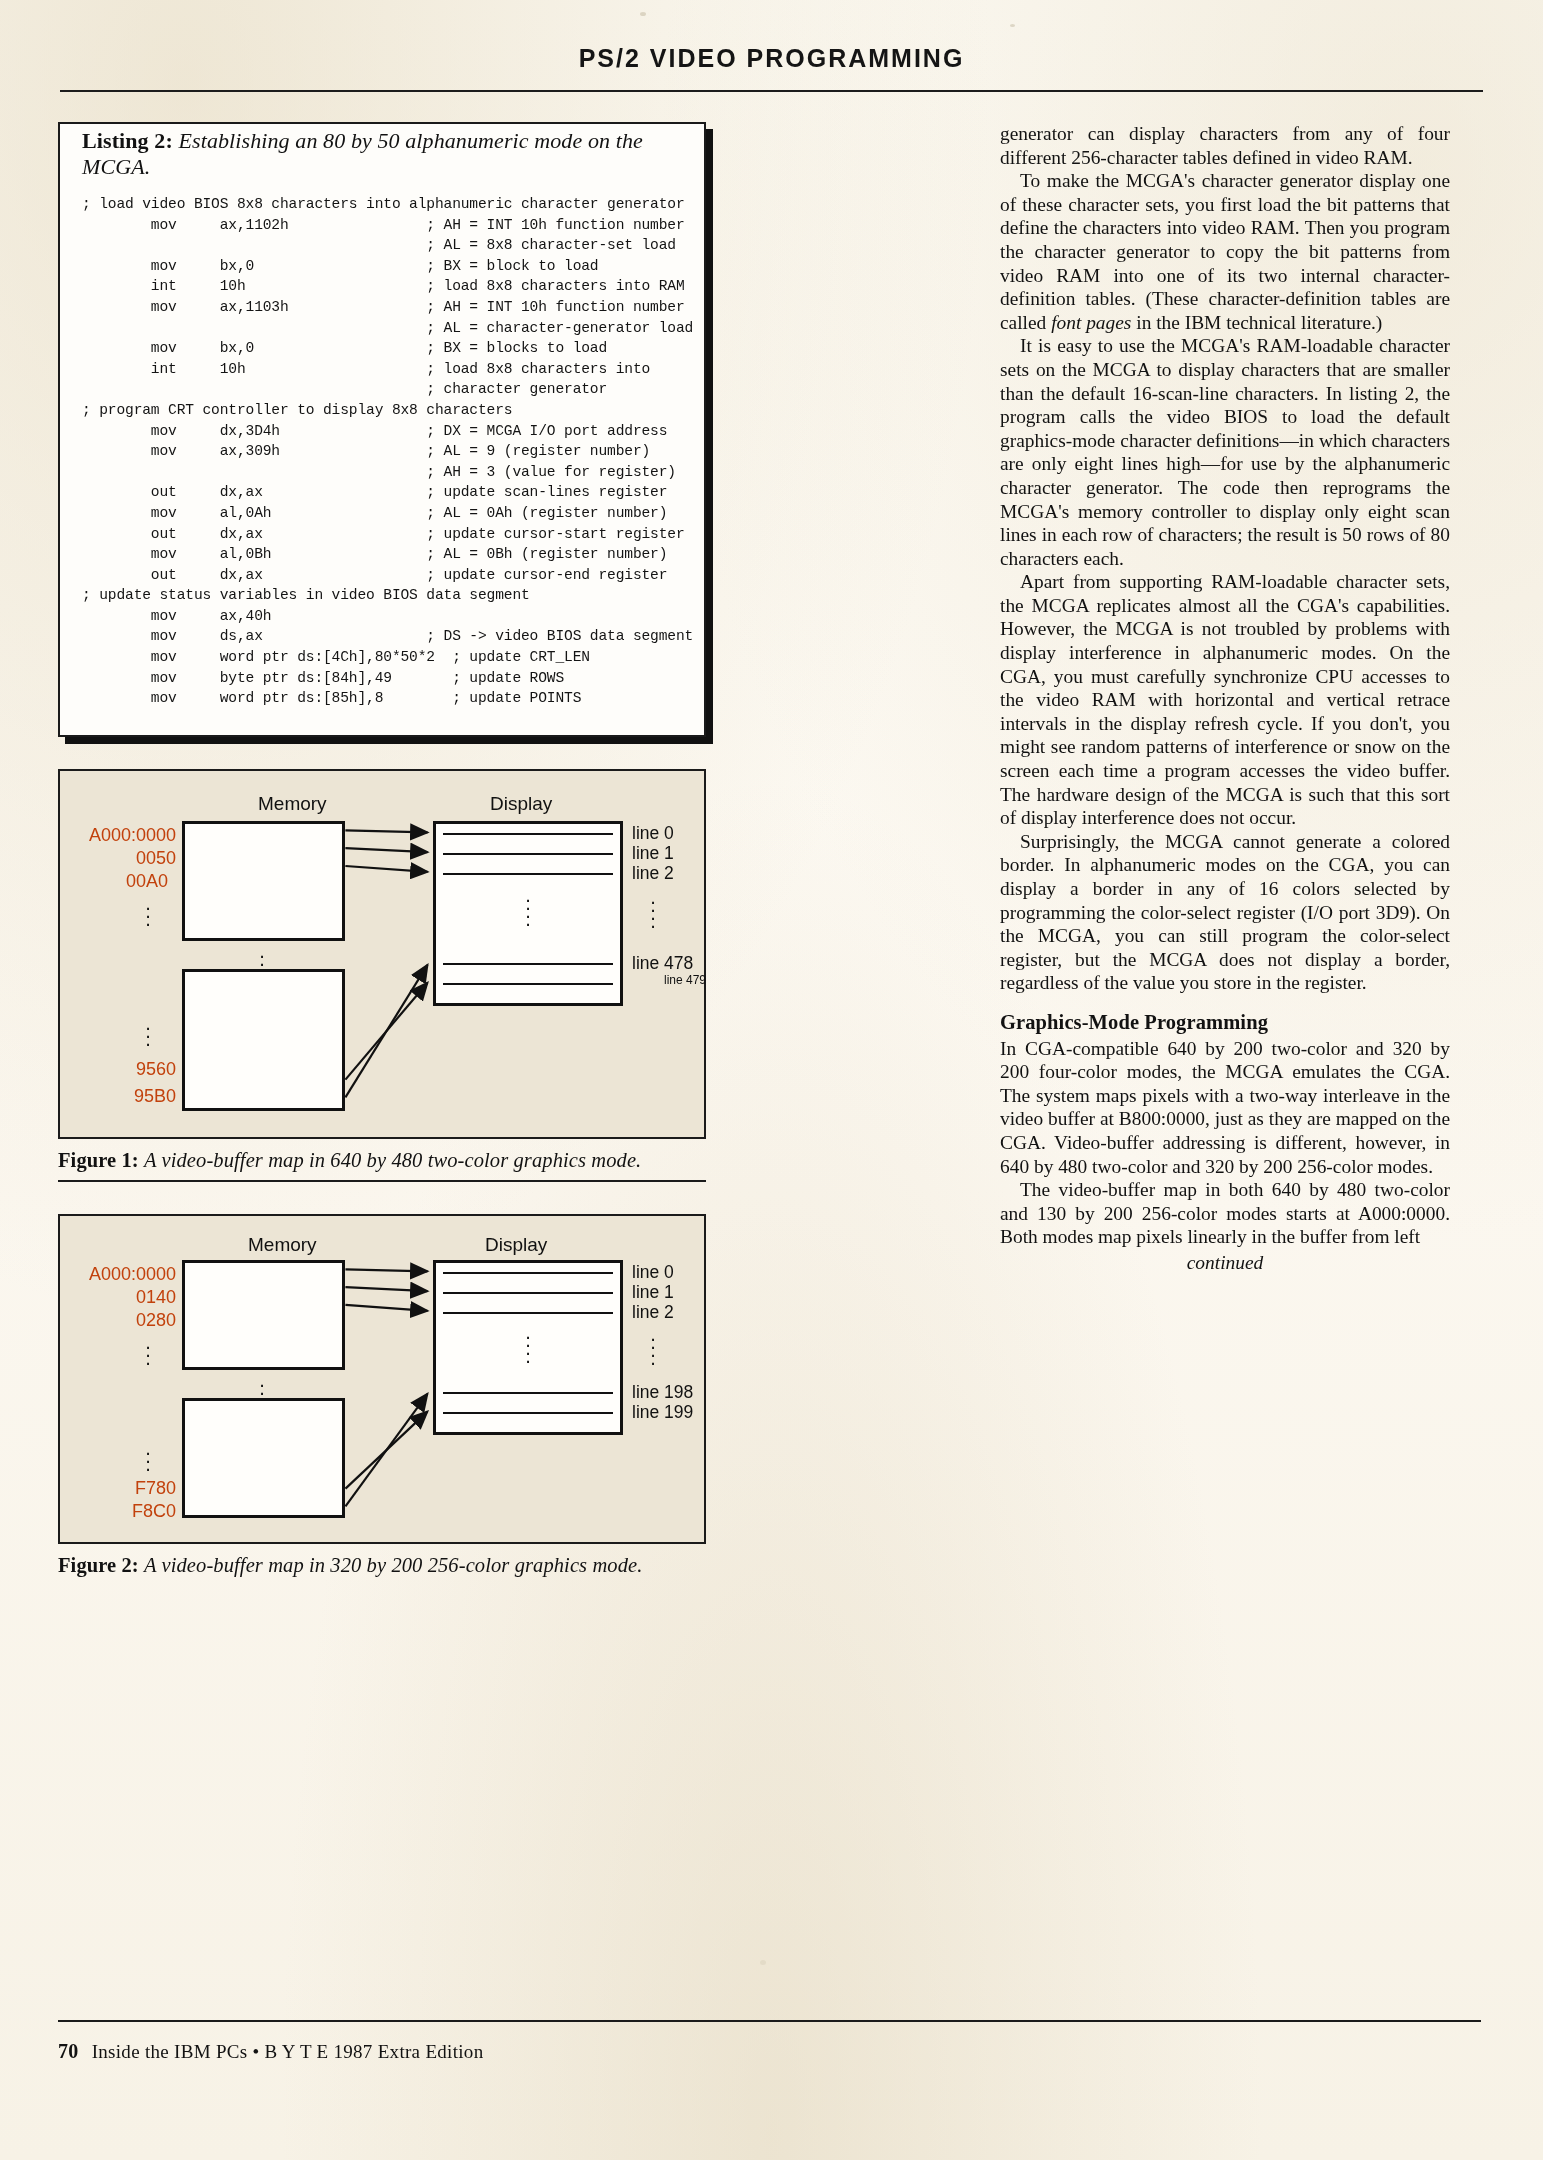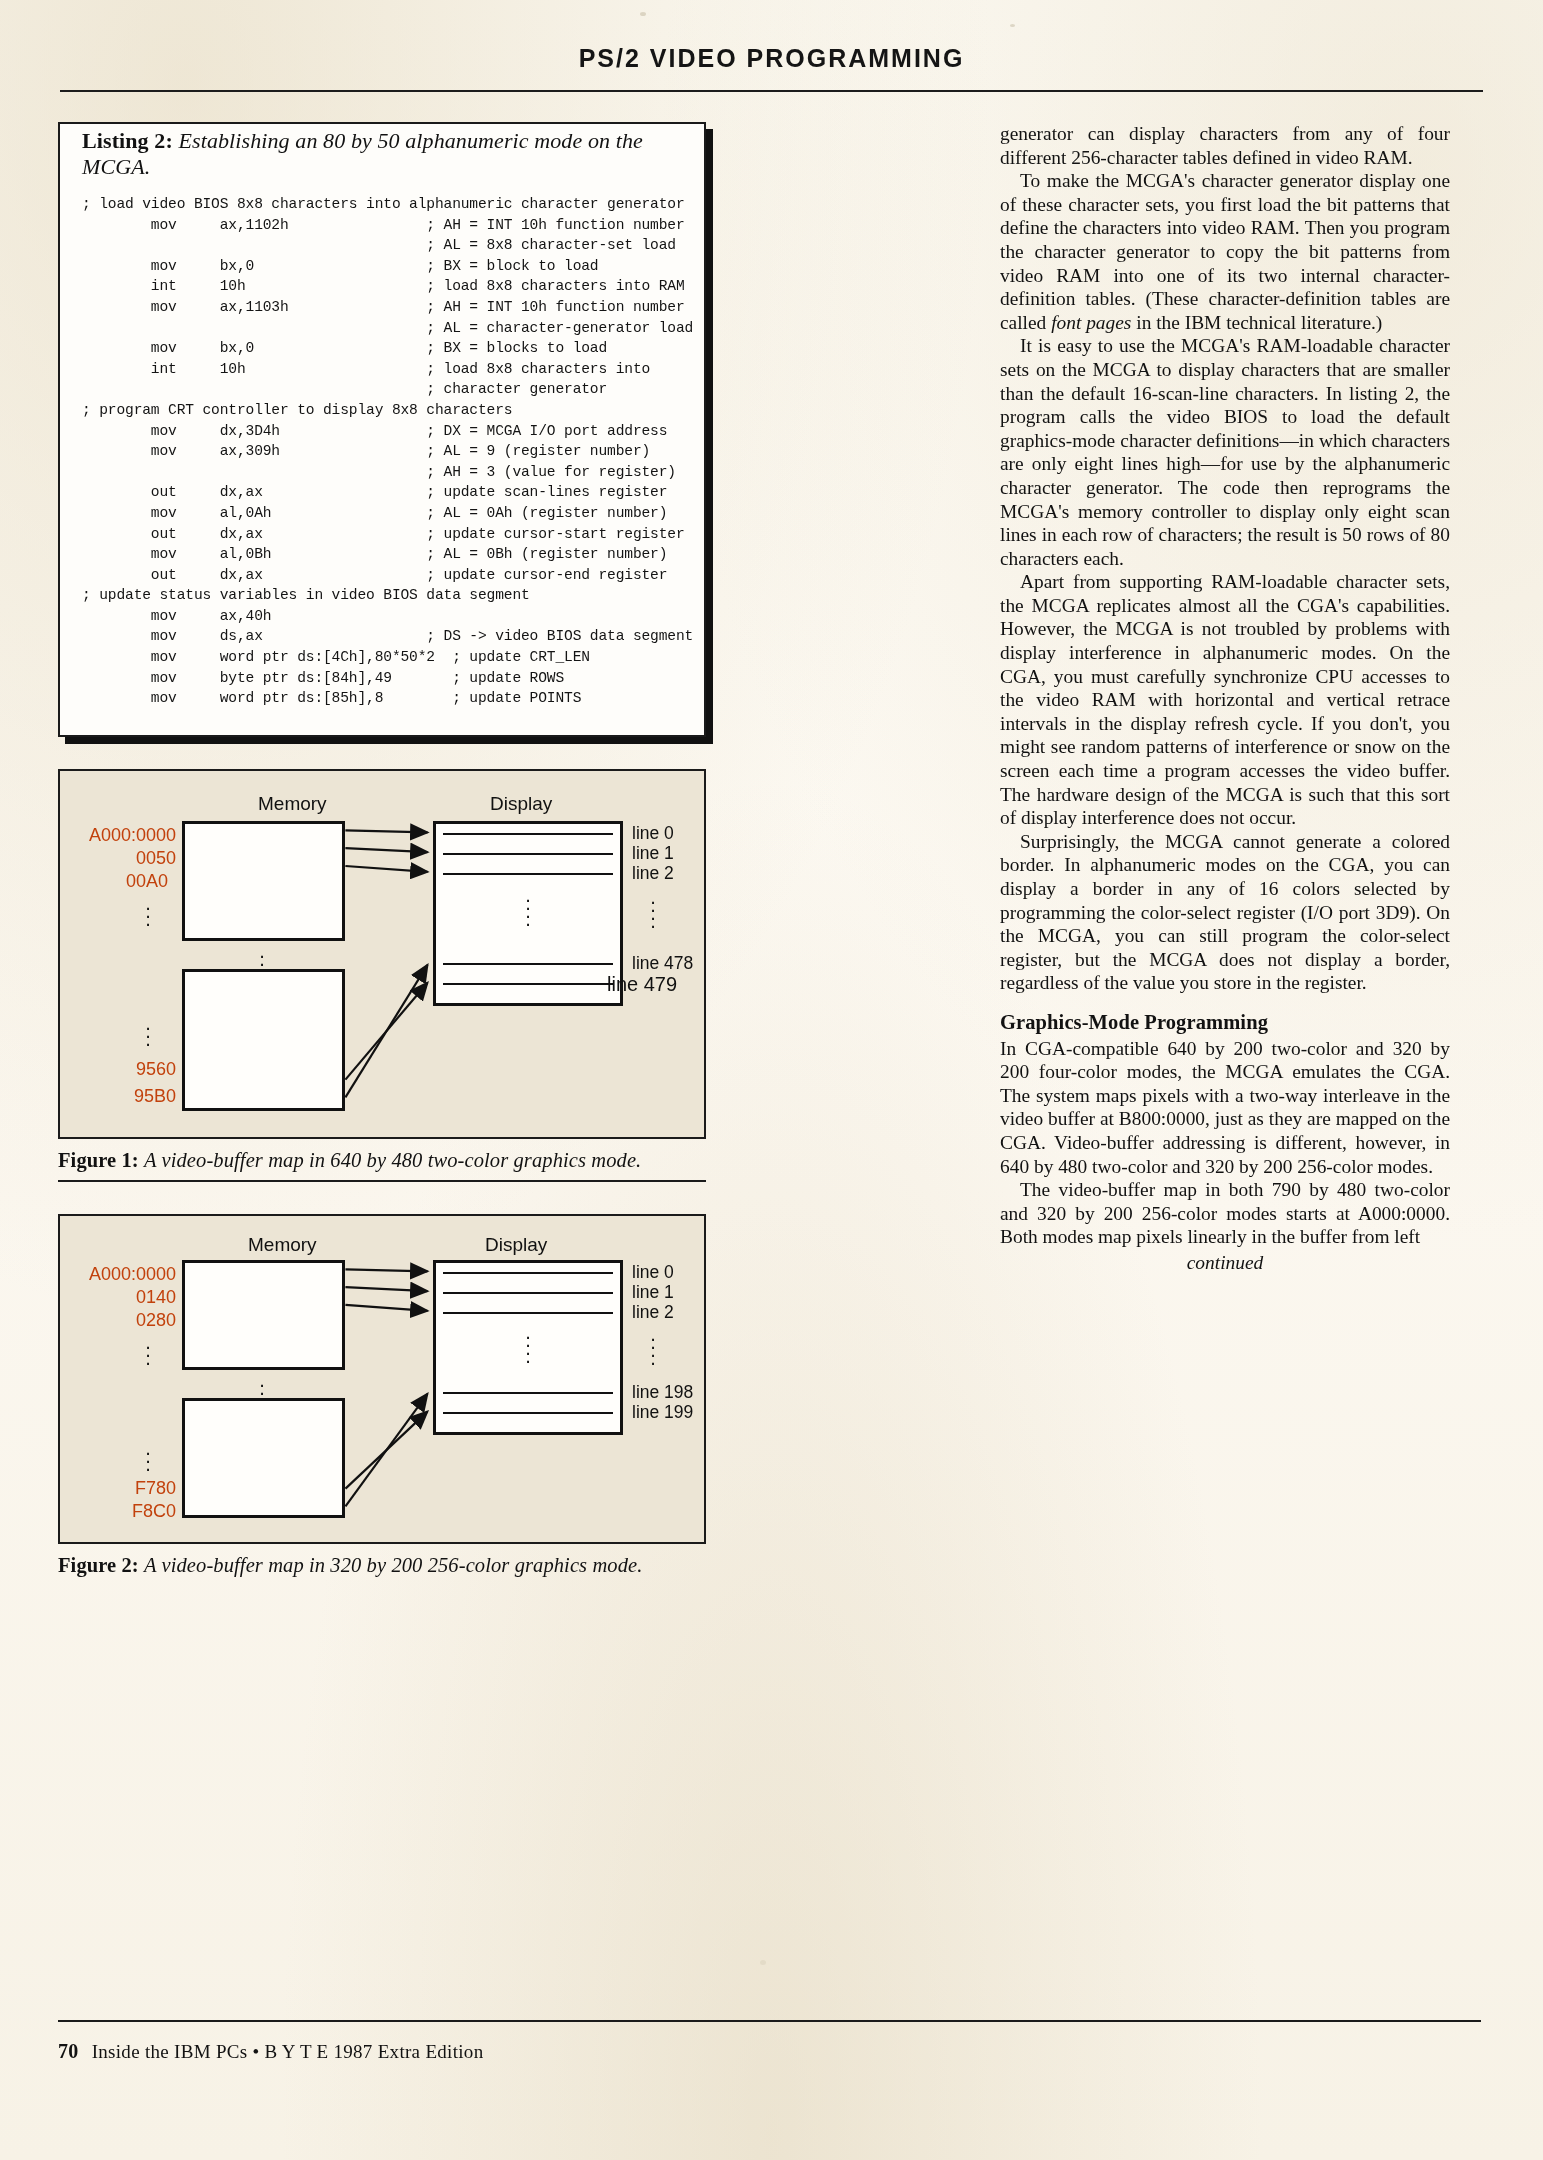--- a/index.html
+++ b/index.html
@@ -284,21 +284,21 @@
         <div class="hline" style="left:383px;top:102px;width:170px;"></div>
         <div class="hline" style="left:383px;top:192px;width:170px;"></div>
         <div class="hline" style="left:383px;top:212px;width:170px;"></div>
         <div class="vdots" style="left:448px;top:120px;width:40px;">.<br>.<br>.<br>.</div>
 
         <div class="fig-label" style="left:572px;top:52px;font-size:17.5px;">line 0</div>
         <div class="fig-label" style="left:572px;top:72px;font-size:17.5px;">line 1</div>
         <div class="fig-label" style="left:572px;top:92px;font-size:17.5px;">line 2</div>
         <div class="vdots" style="left:578px;top:122px;width:30px;">.<br>.<br>.<br>.</div>
         <div class="fig-label" style="left:572px;top:182px;font-size:17.5px;">line 478</div>
-        <div class="fig-label" style="left:547px;top:202px;font-size:20px;">line 479</div>
+        <div class="fig-label" style="left:604px;top:202px;font-size:12px;">line 479</div>
 
         <svg class="arrows" viewBox="0 0 644 370">
           <defs>
             <marker id="ah1" markerWidth="9" markerHeight="8" refX="8" refY="4" orient="auto">
               <path d="M0,0 L9,4 L0,8 z" fill="#111"></path>
             </marker>
           </defs>
           <path d="M285,60 L368,62" stroke="#111" stroke-width="2.2" fill="none" marker-end="url(#ah1)"></path>
           <path d="M285,78 L368,82" stroke="#111" stroke-width="2.2" fill="none" marker-end="url(#ah1)"></path>
           <path d="M285,96 L368,102" stroke="#111" stroke-width="2.2" fill="none" marker-end="url(#ah1)"></path>
@@ -369,21 +369,21 @@
 </div>
 
 <div class="col-right">
   <p class="first">generator can display characters from any of four different 256-character tables defined in video RAM.</p>
   <p><span>To make the MCGA's character generator display one of these character sets, you first load the bit patterns that define the characters into video RAM. Then you program the character generator to copy the bit patterns from video RAM into one of its two internal character-definition tables. (These character-definition tables are called </span><span class="it">font pages</span><span> in the IBM technical literature.)</span></p>
   <p>It is easy to use the MCGA's RAM-loadable character sets on the MCGA to display characters that are smaller than the default 16-scan-line characters. In listing 2, the program calls the video BIOS to load the default graphics-mode character definitions—in which characters are only eight lines high—for use by the alphanumeric character generator. The code then reprograms the MCGA's memory controller to display only eight scan lines in each row of characters; the result is 50 rows of 80 characters each.</p>
   <p>Apart from supporting RAM-loadable character sets, the MCGA replicates almost all the CGA's capabilities. However, the MCGA is not troubled by problems with display interference in alphanumeric modes. On the CGA, you must carefully synchronize CPU accesses to the video RAM with horizontal and vertical retrace intervals in the display refresh cycle. If you don't, you might see random patterns of interference or snow on the screen each time a program accesses the video buffer. The hardware design of the MCGA is such that this sort of display interference does not occur.</p>
   <p>Surprisingly, the MCGA cannot generate a colored border. In alphanumeric modes on the CGA, you can display a border in any of 16 colors selected by programming the color-select register (I/O port 3D9). On the MCGA, you can still program the color-select register, but the MCGA does not display a border, regardless of the value you store in the register.</p>
   <h3>Graphics-Mode Programming</h3>
   <p class="first">In CGA-compatible 640 by 200 two-color and 320 by 200 four-color modes, the MCGA emulates the CGA. The system maps pixels with a two-way interleave in the video buffer at B800:0000, just as they are mapped on the CGA. Video-buffer addressing is different, however, in 640 by 480 two-color and 320 by 200 256-color modes.</p>
-  <p>The video-buffer map in both 790 by 480 two-color and 320 by 200 256-color modes starts at A000:0000. Both modes map pixels linearly in the buffer from left</p>
+  <p>The video-buffer map in both 640 by 480 two-color and 130 by 200 256-color modes starts at A000:0000. Both modes map pixels linearly in the buffer from left</p>
   <p class="continued">continued</p>
 </div>
 
 <div class="footrule"></div>
 <div class="footer">
   <span class="pg">70</span>
   <span>Inside the IBM PCs  •  B Y T E 1987 Extra Edition</span>
 </div>
 
 </body></html>

